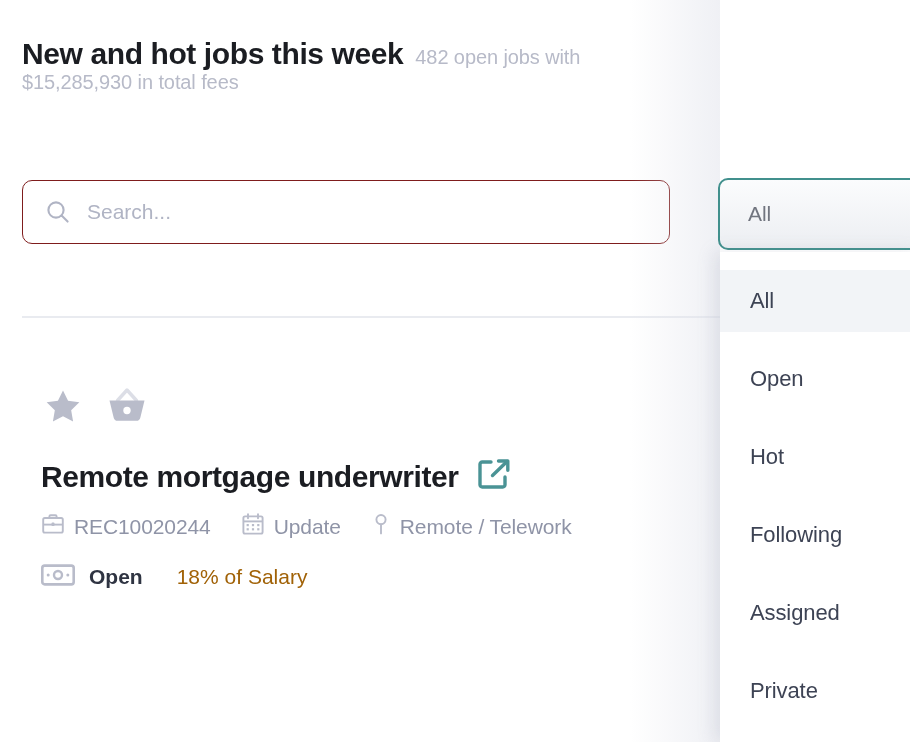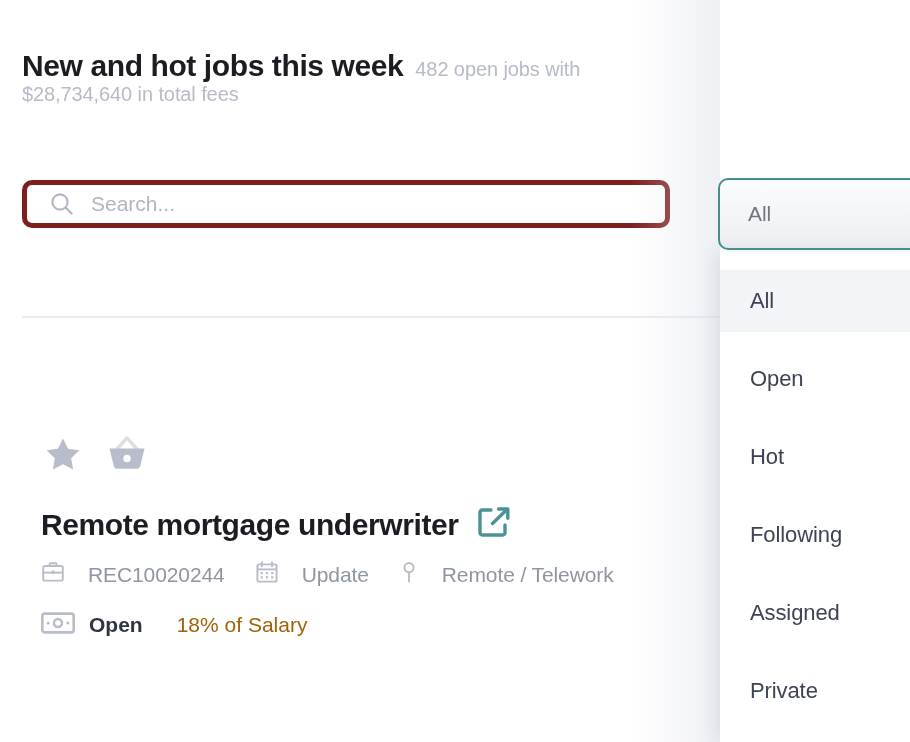--- a/index.html
+++ b/index.html
@@ -13,21 +13,21 @@
     position: relative;
     overflow: hidden;
     font-family: "Liberation Sans", sans-serif;
     -webkit-font-smoothing: antialiased;
   }
 
   
   .page-header {
     position: absolute;
     left: 22px;
-    top: 48px;
+    top: 36px;
     width: 720px;
   }
   .header-line {
     margin: 0;
     line-height: 1.18;
   }
   .page-title {
     font-size: 30px;
     font-weight: 700;
     color: #1b1d22;
@@ -44,22 +44,22 @@
   
   .search-row {
     position: absolute;
     left: 22px;
     top: 180px;
     width: 648px;
   }
   .search-box {
     box-sizing: border-box;
     width: 648px;
-    height: 48px;
-    border: 5px solid #7f1d1d;
+    height: 64px;
+    border: 1px solid #7f1d1d;
     border-radius: 10px;
     background: #ffffff;
     display: flex;
     align-items: center;
     padding: 0 22px;
   }
   .search-icon {
     flex: 0 0 auto;
     width: 26px;
     height: 26px;
@@ -88,21 +88,21 @@
     top: 316px;
     width: 720px;
     height: 2px;
     background: #e9ebf0;
   }
 
   
   .job-card {
     position: absolute;
     left: 22px;
-    top: 424px;
+    top: 376px;
     width: 700px;
   }
   .card-actions {
     display: flex;
     align-items: center;
     gap: 20px;
     padding-left: 20px;
     height: 60px;
   }
   .icon-btn {
@@ -133,21 +133,21 @@
   .job-meta {
     display: flex;
     align-items: center;
     padding-left: 19px;
     margin-top: 18px;
     white-space: nowrap;
   }
   .meta-item {
     display: flex;
     align-items: center;
-    gap: 23px;
+    gap: 9px;
     margin-right: 30px;
     font-size: 21px;
     color: #8f94a7;
     letter-spacing: -0.1px;
   }
   .meta-item:last-child { margin-right: 0; }
 
   .job-fees {
     display: flex;
     align-items: center;
@@ -228,21 +228,21 @@
   .filter-option + .filter-option { margin-top: 16px; }
 </style>
 </head>
 <body>
 
 <div class="page-header">
   <div class="header-line">
     <span class="page-title">New and hot jobs this week</span><span class="page-subtitle">482 open jobs with</span>
   </div>
   <div class="header-line">
-    <span class="page-subtitle" style="margin-left:0">$28,734,640 in total fees</span>
+    <span class="page-subtitle" style="margin-left:0">$15,285,930 in total fees</span>
   </div>
 </div>
 
 <div class="search-row">
   <div class="search-box">
     <span class="search-icon">
       <svg width="26" height="26" viewBox="0 0 26 26" fill="none" xmlns="http://www.w3.org/2000/svg">
         <circle cx="11" cy="11" r="7.6" stroke="#b0b4c4" stroke-width="2.1"></circle>
         <line x1="16.6" y1="16.6" x2="22.6" y2="22.6" stroke="#b0b4c4" stroke-width="2.1" stroke-linecap="round"></line>
       </svg>

